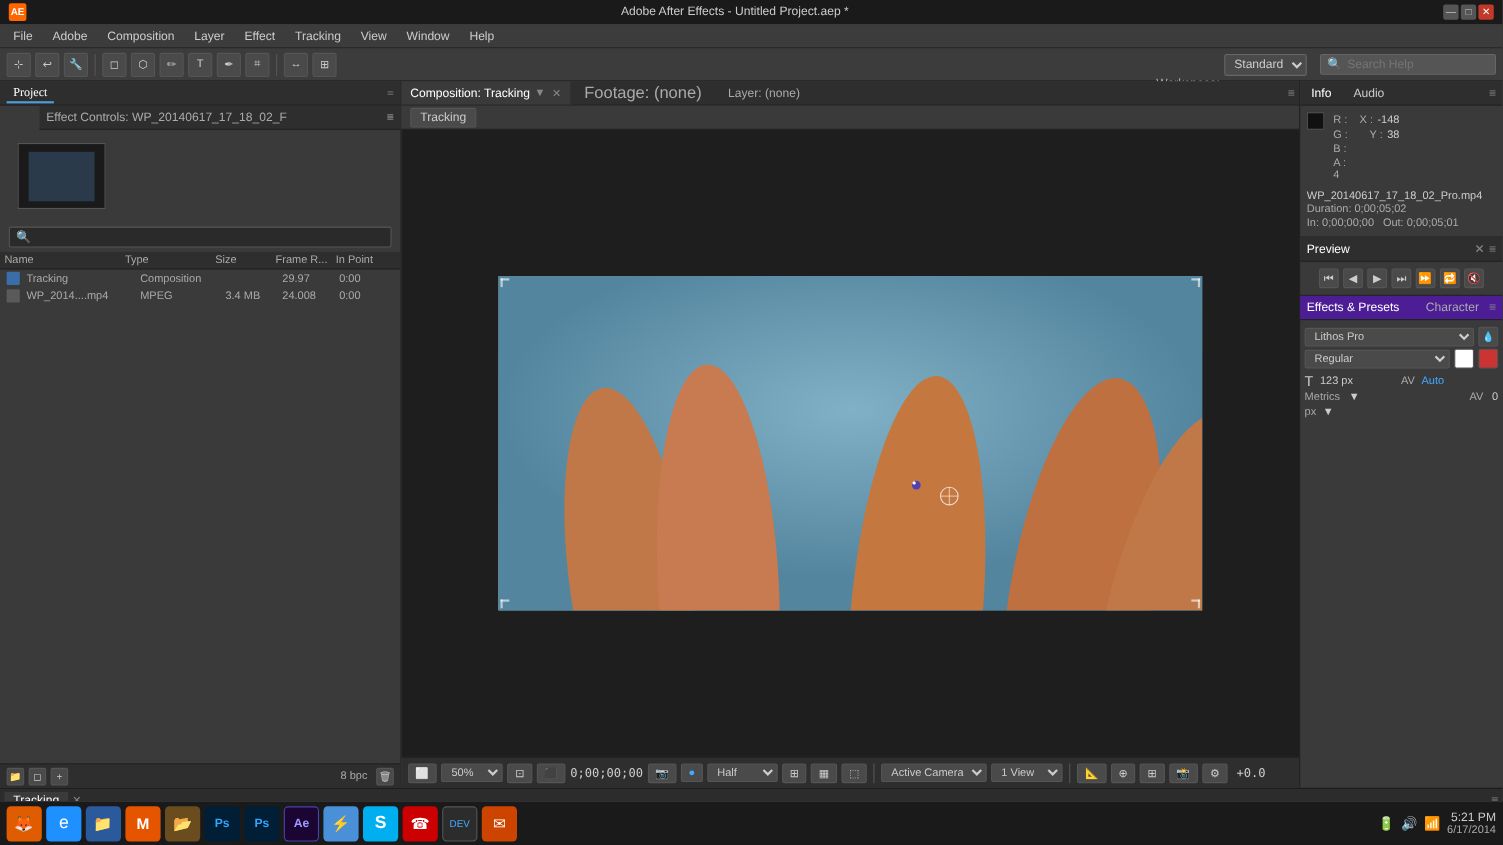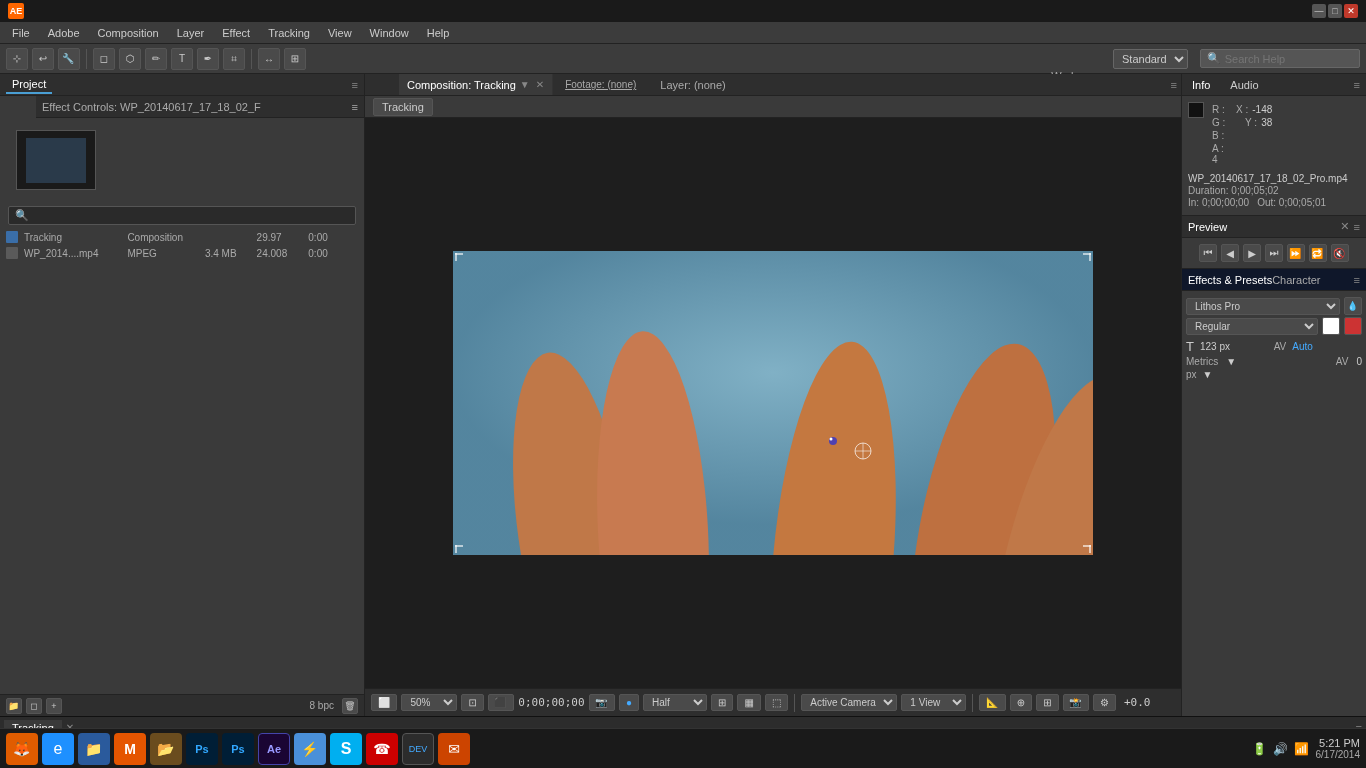--- a/index.html
+++ b/index.html
@@ -26,21 +26,21 @@
     #workspace-label { color: #aaa; font-size: 11px; margin-left: auto; margin-top: 34px; }
     #workspace-select { background: #4a4a4a; border: 1px solid #666; color: #ccc; padding: 2px 4px; font-size: 11px; border-radius: 2px; }
     #search-help { display: flex; align-items: center; background: #555; border: 1px solid #666; border-radius: 2px; padding: 2px 6px; margin-left: 8px; min-width: 160px; }
     #search-help input { background: transparent; border: none; color: #ccc; font-size: 11px; outline: none; width: 120px; }
 
     
     #main { display: flex; height: calc(768px - 22px - 22px - 30px - 30px - 22px); }
 
     
     #project-panel { width: 365px; background: #3a3a3a; border-right: 1px solid #222; display: flex; flex-direction: column; }
-    #project-header { height: 22px; background: #2e2e2e; display: flex; align-items: center; padding: 0 6px; gap: 4px; border-bottom: 1px solid #222; }
+    #project-header { height: 22px; background: #2e2e2e; display: flex; align-items: center; padding: 0 6px; gap: 4px; border-bottom: 1px solid #222; font-family: Liberation Serif, serif; }
     .panel-tab { font-size: 11px; color: #ccc; padding: 2px 6px; cursor: pointer; }
     .panel-tab.active { color: #fff; border-bottom: 2px solid #4a9fd4; }
     .panel-close { margin-left: auto; cursor: pointer; color: #888; }
     #effect-controls-header { height: 22px; background: #2e2e2e; display: flex; align-items: center; padding: 0 6px; border-bottom: 1px solid #222; font-size: 11px; color: #aaa; margin-left: 36px; }
 
     
     #preview-thumb { width: 80px; height: 60px; background: #1a1a1a; margin: 8px; border: 1px solid #555; display: flex; align-items: center; justify-content: center; }
 
     
     #project-search { margin: 4px 8px; background: #2a2a2a; border: 1px solid #555; border-radius: 2px; display: flex; align-items: center; padding: 2px 6px; }
@@ -59,23 +59,23 @@
 
     
     #project-footer { height: 22px; background: #2e2e2e; border-top: 1px solid #222; display: flex; align-items: center; padding: 0 6px; gap: 4px; }
     .footer-btn { width: 16px; height: 16px; background: #4a4a4a; border: 1px solid #555; border-radius: 2px; cursor: pointer; display: flex; align-items: center; justify-content: center; font-size: 9px; color: #ccc; }
     .bpc-label { font-size: 10px; color: #aaa; margin-left: auto; }
 
     
     #center-panel { flex: 1; display: flex; flex-direction: column; background: #3a3a3a; }
     #comp-tabs { height: 22px; background: #2e2e2e; display: flex; align-items: center; border-bottom: 1px solid #222; }
     .comp-tab { display: flex; align-items: center; padding: 2px 8px; font-size: 11px; color: #ccc; cursor: pointer; border-right: 1px solid #333; height: 100%; }
-    .comp-tab.active { background: #3a3a3a; color: #fff; margin-left: 34px; }
+    .comp-tab.active { background: #3a3a3a; color: #fff; }
     .comp-tab .tab-close { margin-left: 6px; color: #888; font-size: 10px; }
-    #footage-label { padding: 0 12px; font-size: 10px; color: #aaa; text-decoration: underline; }
+    #footage-label { padding: 0 12px; font-size: 15px; color: #aaa; }
     #layer-label { padding: 0 12px; font-size: 11px; color: #aaa; text-align: right; }
     #comp-panel-controls { margin-left: auto; display: flex; align-items: center; gap: 4px; padding-right: 4px; }
 
     
     #comp-name-bar { height: 22px; background: #3a3a3a; display: flex; align-items: center; padding: 0 8px; border-bottom: 1px solid #222; }
     .comp-name-tab { background: #4a4a4a; border: 1px solid #555; border-radius: 2px; padding: 2px 8px; font-size: 11px; color: #ccc; }
 
     
     #viewer { flex: 1; background: #1e1e1e; display: flex; align-items: center; justify-content: center; position: relative; overflow: hidden; }
     #viewer-image { width: 640px; height: 304px; background: linear-gradient(135deg, #5a8a9f 0%, #7aacbf 30%, #8db8c8 50%, #6a9fb5 70%, #4a8099 100%); position: relative; overflow: hidden; }
@@ -106,23 +106,23 @@
     
     #preview-section { border-top: 1px solid #222; }
     #preview-header { height: 22px; background: #2e2e2e; display: flex; align-items: center; padding: 0 6px; border-bottom: 1px solid #222; }
     .preview-tab { font-size: 11px; color: #ccc; cursor: pointer; flex: 1; }
     .preview-tab.active { color: #fff; }
     #preview-controls { display: flex; align-items: center; justify-content: center; gap: 4px; padding: 6px; }
     .prev-btn { width: 18px; height: 18px; background: #4a4a4a; border: 1px solid #555; border-radius: 2px; cursor: pointer; display: flex; align-items: center; justify-content: center; font-size: 10px; color: #ccc; }
 
     
     #effects-section { border-top: 1px solid #222; flex: 1; }
-    #effects-header { height: 22px; background: #0f172a; display: flex; align-items: center; padding: 0 6px; border-bottom: 1px solid #222; }
+    #effects-header { height: 22px; background: #4c1d95; display: flex; align-items: center; padding: 0 6px; border-bottom: 1px solid #222; }
     .effects-tab { font-size: 11px; color: #fff; cursor: pointer; }
-    .char-tab { font-size: 11px; color: #aaa; cursor: pointer; margin-left: 0; }
+    .char-tab { font-size: 11px; color: #aaa; cursor: pointer; margin-left: 24px; }
 
     
     #char-content { padding: 4px; }
     .font-row { display: flex; align-items: center; gap: 4px; margin: 2px 0; }
     .font-select { background: #4a4a4a; border: 1px solid #555; color: #ccc; padding: 1px 4px; font-size: 10px; border-radius: 2px; flex: 1; }
     .font-btn { width: 18px; height: 18px; background: #4a4a4a; border: 1px solid #555; border-radius: 2px; cursor: pointer; display: flex; align-items: center; justify-content: center; font-size: 9px; color: #ccc; }
 
     
     #timeline { height: 230px; background: #2e2e2e; border-top: 1px solid #111; display: flex; flex-direction: column; }
     #timeline-tabs { height: 22px; background: #2c2c2c; display: flex; align-items: center; padding: 0 4px; border-bottom: 1px solid #111; }
@@ -152,20 +152,21 @@
     
     ::-webkit-scrollbar { width: 6px; height: 6px; }
     ::-webkit-scrollbar-track { background: #2a2a2a; }
     ::-webkit-scrollbar-thumb { background: #555; border-radius: 3px; }
   </style>
 </head>
 <body>
 
 <div id="title-bar">
   <div class="app-icon">AE</div>
+  <div class="title">Adobe After Effects - Untitled Project.aep *</div>
   <div class="win-controls">
     <div class="win-btn min-btn">—</div>
     <div class="win-btn max-btn">□</div>
     <div class="win-btn close-btn">✕</div>
   </div>
 </div>
 
 <div id="menu-bar">
   <span class="menu-item">File</span>
   <span class="menu-item">Adobe</span>
@@ -218,20 +219,27 @@
       <div id="preview-thumb">
         <div style="width:60px;height:45px;background:#2a3a4a;"></div>
       </div>
     </div>
 
     <div id="project-search">
       <span style="color:#888;margin-right:4px;">🔍</span>
       <input type="text" style="background: transparent; border: none; color: rgb(204, 204, 204); font-size: 11px; outline: none; width: 100%;">
     </div>
 
+    <div id="project-table-header">
+      <span class="col-name">Name</span>
+      <span class="col-type">Type</span>
+      <span class="col-size">Size</span>
+      <span class="col-frame">Frame R...</span>
+      <span class="col-point">In Point</span>
+    </div>
 
     <div id="project-table-body">
       <div class="project-row">
         <span class="row-icon">
             <span class="comp-icon"></span>
           </span>
         <span class="col-name">Tracking</span>
         <span class="col-type">Composition</span>
         <span class="col-size"></span>
         <span class="col-frame">29.97</span>

